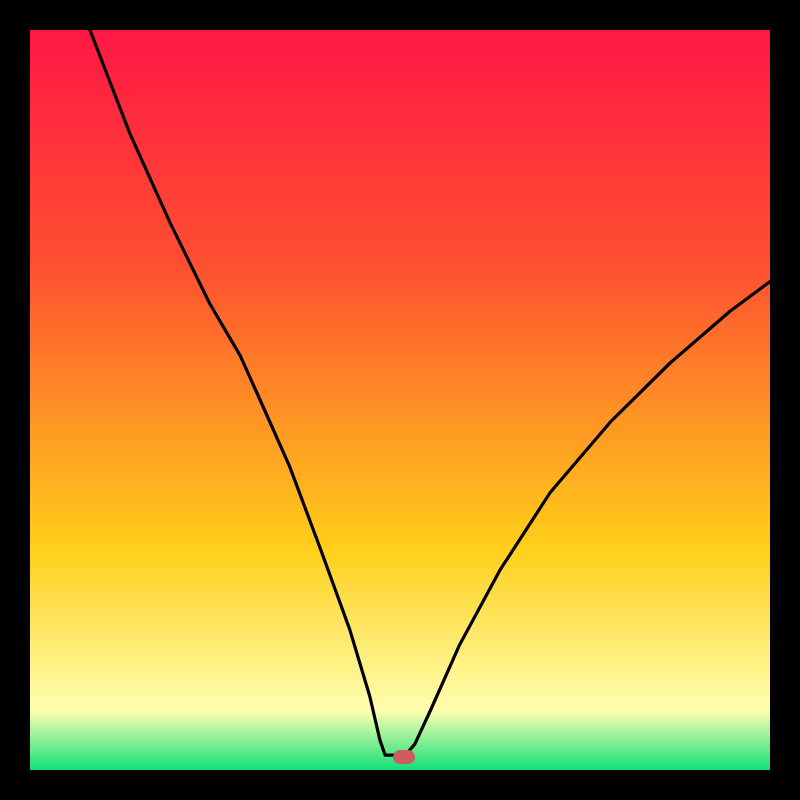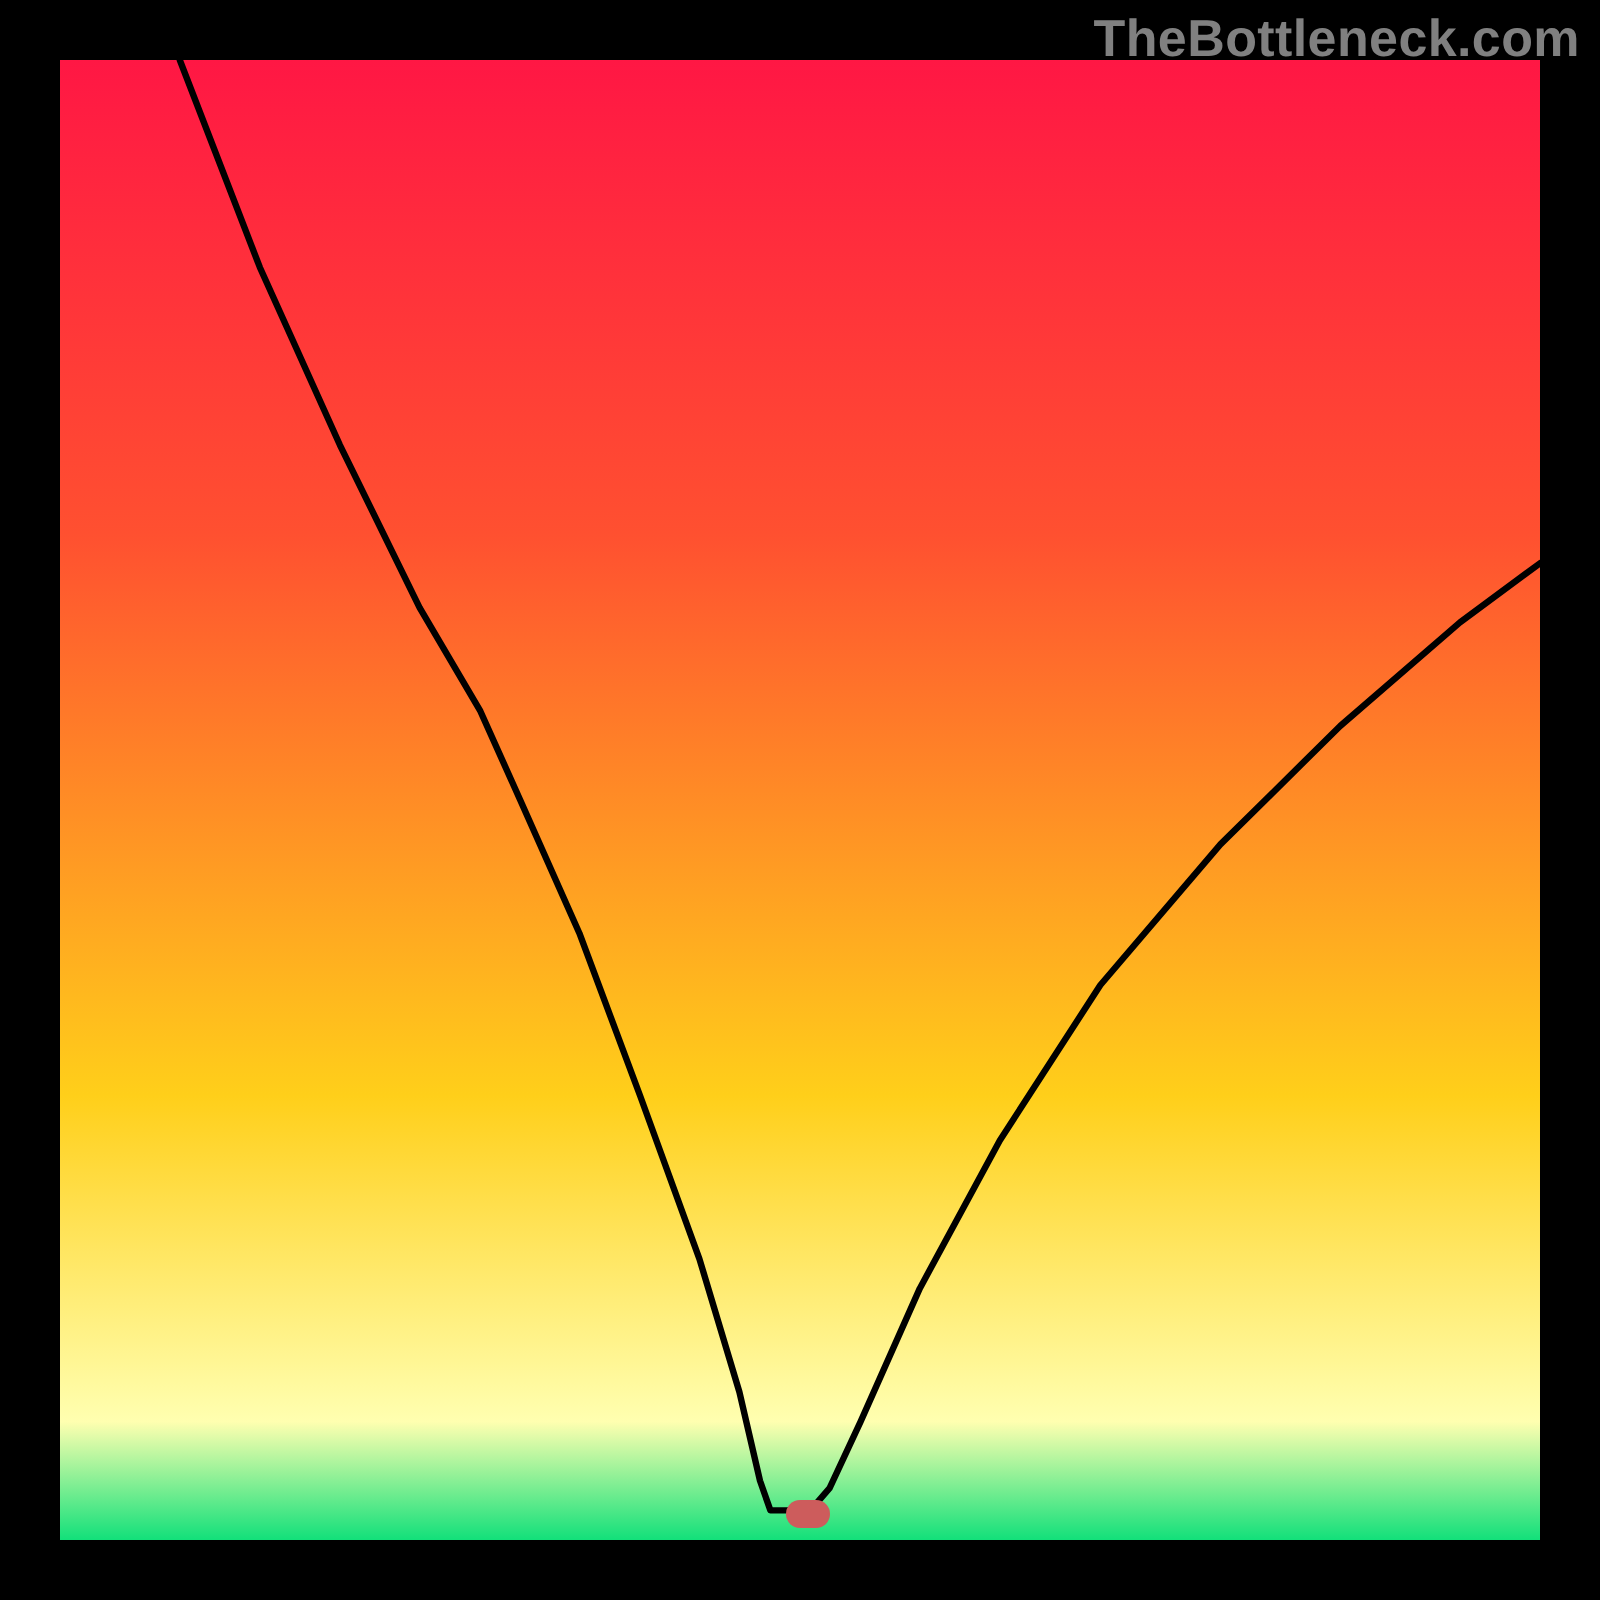--- a/index.html
+++ b/index.html
@@ -51,21 +51,20 @@
     width: 22px;
     height: 14px;
     border-radius: 7px;
     transform: translate(-50%, -50%);
   }
 </style>
 </head>
 <body>
 
 <div class="frame">
-  <div class="attribution">TheBottleneck.com</div>
 
   <div class="plot-area">
     <svg class="bg-gradient" viewBox="0 0 740 740" preserveAspectRatio="none">
       <defs>
         <linearGradient id="heat" x1="0" y1="0" x2="0" y2="1">
           <stop offset="0" stop-color="#ff1744"></stop>
           <stop offset="0.32" stop-color="#ff5030"></stop>
           <stop offset="0.70" stop-color="#ffcf1a"></stop>
           <stop offset="0.92" stop-color="#ffffb0"></stop>
           <stop offset="1" stop-color="#12e07a"></stop>

